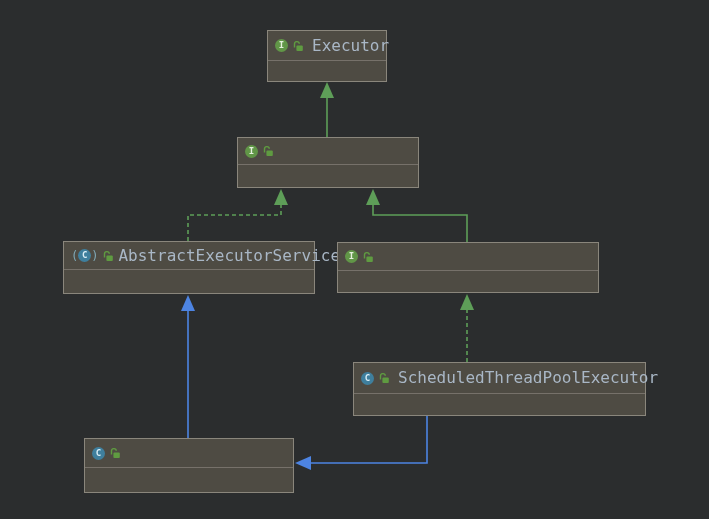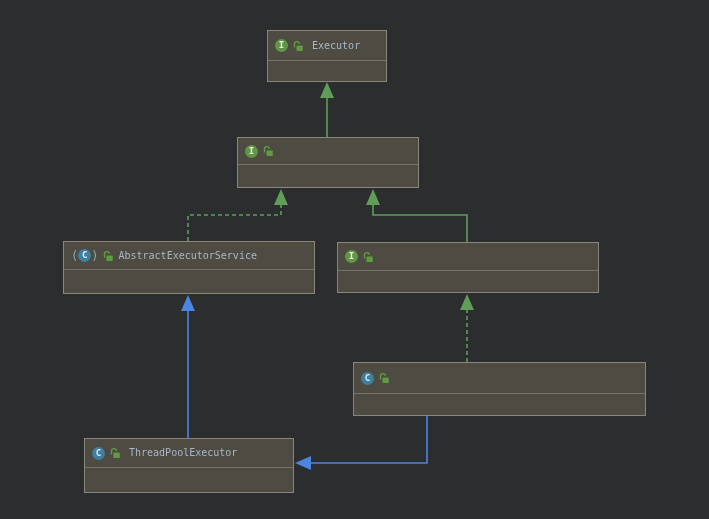--- a/index.html
+++ b/index.html
@@ -23,21 +23,21 @@
   .ticon{
     width:13px;height:13px;border-radius:50%;flex:0 0 auto;
     display:flex;align-items:center;justify-content:center;
     font-size:9px;font-weight:bold;line-height:1;
   }
   .iface{background:#619647;color:#e5f0dd;}
   .cls{background:#3f7f9d;color:#d9edf5;}
   .paren{color:#7fa7b5;font-size:12px;line-height:1;flex:0 0 auto;}
   .lock{margin-left:4px;flex:0 0 auto;}
   .nlabel{
-    margin-left:8px;color:#a9b7c6;font-size:10px;line-height:1;
+    margin-left:8px;color:#a9b7c6;font-size:16px;line-height:1;
     white-space:nowrap;letter-spacing:0;
   }
 </style>
 </head>
 <body>
 
 <div class="canvas">
 
   <svg class="edges" width="709" height="519">
     <g class="g-green">
@@ -128,31 +128,31 @@
 
   <div class="node" style="left:353px;top:362px;width:293px;height:54px">
     <div class="node-header" style="height:30px">
       <span class="ticon cls">
           <span>C</span>
         </span>
       <svg class="lock" width="12" height="12" viewBox="0 0 12 12">
         <path d="M2.5 7.5 V4.2 a2.4 2.4 0 0 1 4.8 -0.4" fill="none" stroke="#5f9b41" stroke-width="1.4"></path>
         <rect x="4.4" y="5.6" width="6.4" height="5.4" rx="1" fill="#5f9b41"></rect>
       </svg>
+      <span class="nlabel">ScheduledThreadPoolExecutor</span>
     </div>
     <div class="node-body"></div>
   </div>
 
   <div class="node" style="left:84px;top:438px;width:210px;height:55px">
     <div class="node-header" style="height:28px">
       <span class="ticon cls">
           <span>C</span>
         </span>
       <svg class="lock" width="12" height="12" viewBox="0 0 12 12">
         <path d="M2.5 7.5 V4.2 a2.4 2.4 0 0 1 4.8 -0.4" fill="none" stroke="#5f9b41" stroke-width="1.4"></path>
         <rect x="4.4" y="5.6" width="6.4" height="5.4" rx="1" fill="#5f9b41"></rect>
       </svg>
-      <span class="nlabel">ThreadPoolExecutor</span>
     </div>
     <div class="node-body"></div>
   </div>
 
 </div>
 
 </body></html>

